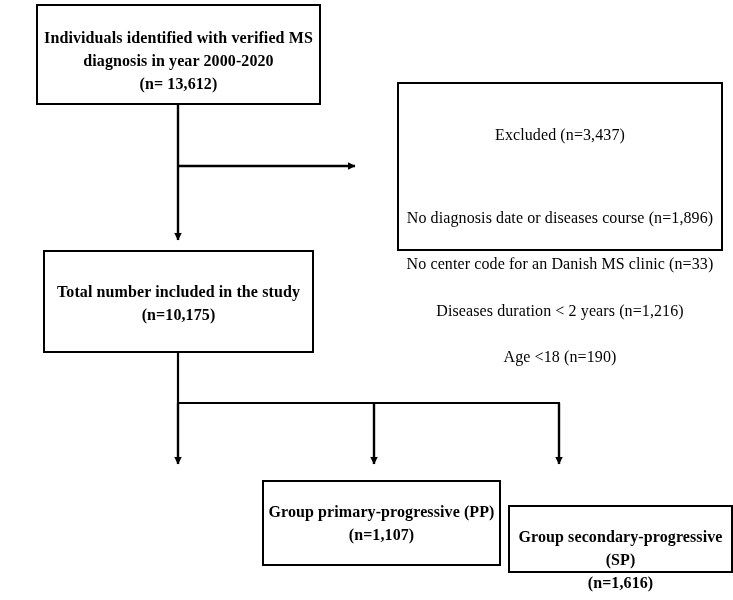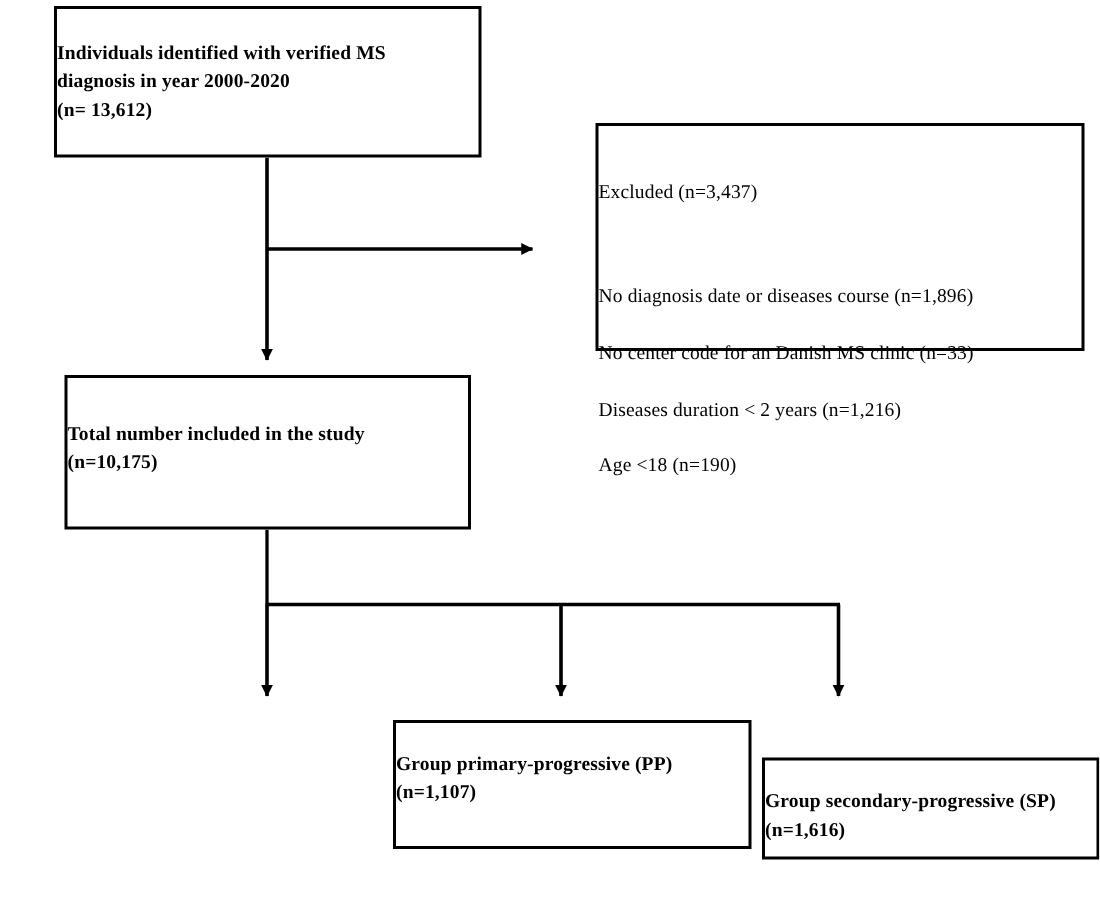--- a/index.html
+++ b/index.html
@@ -31,31 +31,32 @@
     box-sizing: border-box;
     background: #ffffff;
     border: 2px solid #000000;
     display: flex;
     align-items: flex-start;
     justify-content: center;
   }
   .node .node-text {
     display: block;
     width: 100%;
-    font-size: 13px;
+    text-align: center;
+    font-size: 16px;
     line-height: 1.45;
     font-weight: 700;
     letter-spacing: 0.1px;
     white-space: pre-line;
   }
   
   #node-source   { left: 36px;  top: 4px;   width: 285px; height: 101px; }
   #node-source .node-text   { padding-top: 20px; }
 
-  #node-excluded { left: 397px; top: 82px;  width: 326px; height: 152px; }
+  #node-excluded { left: 397px; top: 82px;  width: 326px; height: 169px; }
   #node-excluded .node-text { padding-top: 16px; font-weight: 400; }
   #node-excluded .excl-head { display: block; font-weight: 400; }
   #node-excluded .excl-gap  { display: block; height: 13px; }
   #node-excluded .excl-line { display: block; font-weight: 400; }
 
   #node-included { left: 43px;  top: 250px; width: 271px; height: 103px; }
   #node-included .node-text { padding-top: 28px; }
 
   #node-rr { left: 7px;   top: 505px; width: 231px; height: 86px; }
   #node-pp { left: 262px; top: 480px; width: 239px; height: 86px; }

